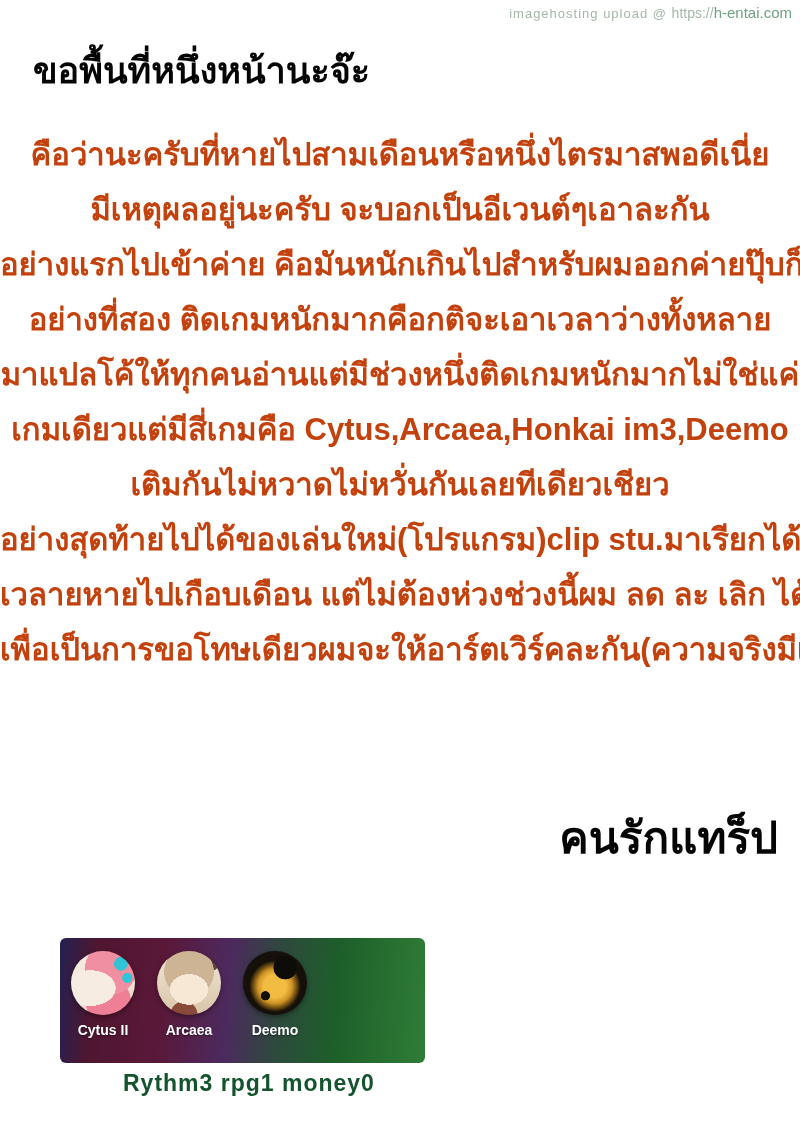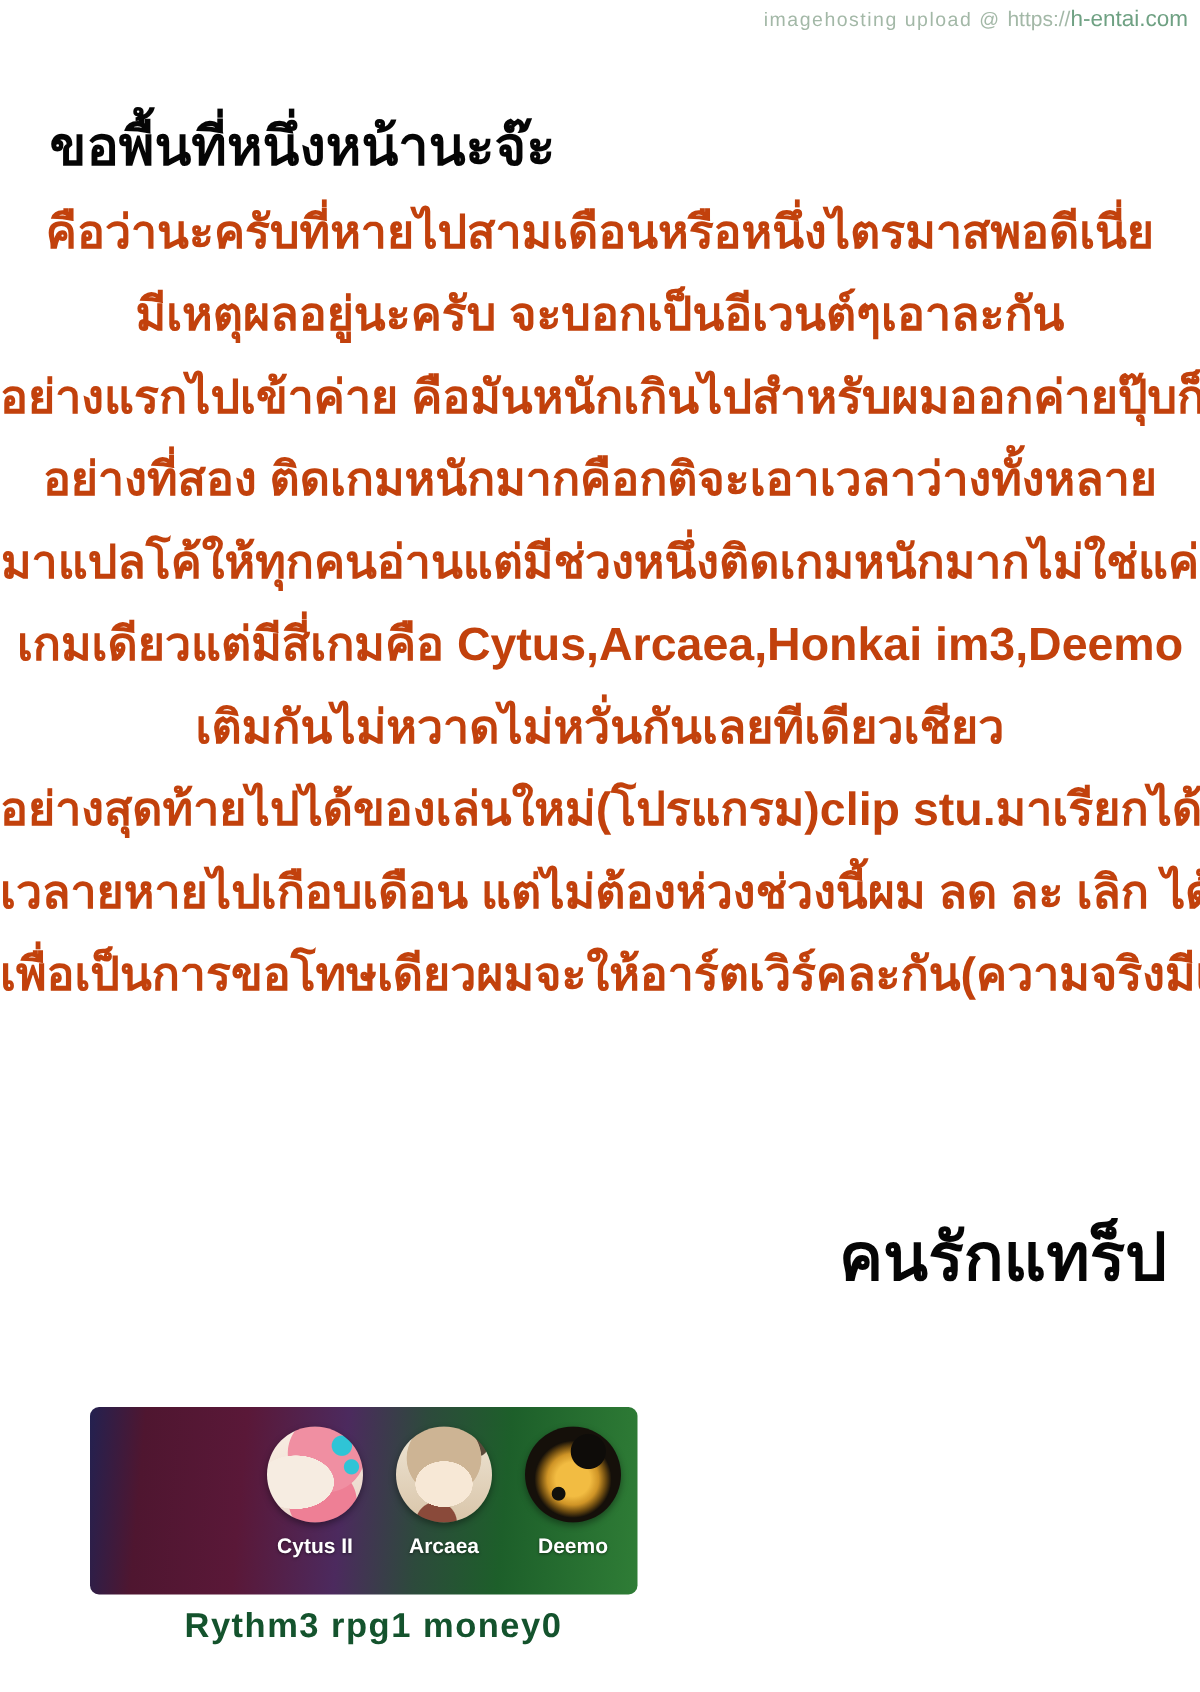--- a/index.html
+++ b/index.html
@@ -13,39 +13,38 @@
     position:absolute; top:4px; right:8px;
     font-size:13px; letter-spacing:1px; color:#a3b8a7;
     white-space:nowrap;
   }
   .watermark .wm-proto { font-size:14px; color:#a3b8a7; letter-spacing:0; }
   .watermark .wm-domain { font-size:15px; font-weight:normal; color:#6fa183; letter-spacing:0; }
   .heading {
     position:absolute; top:42px; left:33px;
     font-size:36px; font-weight:bold; color:#050505;
     white-space:nowrap;
-    margin-top:27px;
   }
   .body-text {
     position:absolute; top:127px; left:0; width:800px;
     text-align:center; font-size:31px; font-weight:bold;
     line-height:55px; color:#c2410c;
   }
   .body-text .line { white-space:nowrap; }
   .signature {
     position:absolute; top:802px; right:22px;
     font-size:44px; font-weight:bold; color:#050505;
   }
   .app-panel {
     position:absolute; top:938px; left:60px;
     width:365px; height:125px; border-radius:6px;
     background:linear-gradient(95deg,
       #232150 0%, #4f1630 10%, #5a1838 28%, #4c2a5e 46%,
       #2d4a3c 60%, #1d5f2a 75%, #2f7d36 100%);
-    display:flex; justify-content:flex-end; align-items:flex-start;
+    display:flex; justify-content:flex-start; align-items:flex-start;
     padding-top:13px;
   }
   .app { display:flex; flex-direction:column; align-items:center; width:86px; }
   .app-icon {
     width:64px; height:64px; border-radius:50%;
     box-shadow:0 2px 5px rgba(0,0,0,.4);
     position:relative; overflow:hidden; flex:0 0 auto;
   }
   .icon-cytus {
     background:

